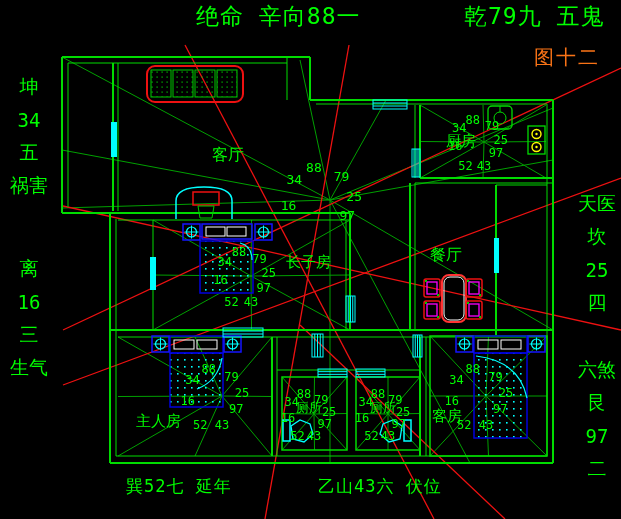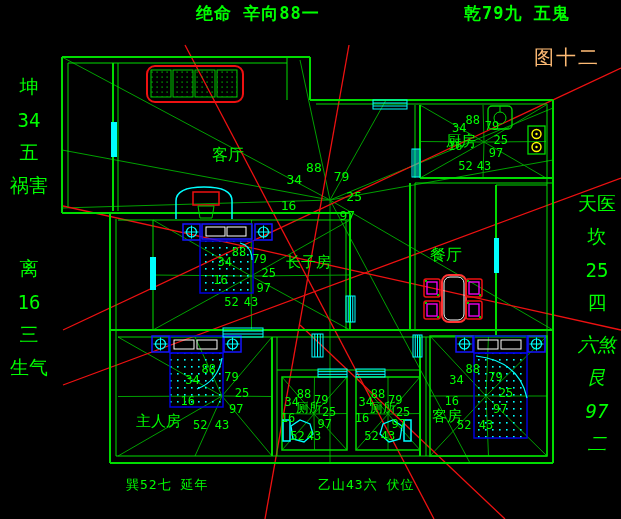--- a/index.html
+++ b/index.html
@@ -1,22 +1,22 @@
 <!DOCTYPE html>
 <html><head>
 <meta charset="utf-8">
 <style>
   html,body{margin:0;padding:0;background:#000;}
   #stage{position:relative;width:621px;height:519px;background:#000;overflow:hidden;
          font-family:"DejaVu Sans Mono","Liberation Mono",monospace;}
   .glabel{position:absolute;color:#00FF00;white-space:pre;line-height:1;
           font-family:"DejaVu Sans Mono","Liberation Mono",monospace;}
-  .title{font-size:17px;letter-spacing:1px;font-weight:bold;}
-  .bottomtitle{font-size:13px;letter-spacing:1px;text-align:center;}
-  .figlabel{position:absolute;color:#fdba74;font-size:20px;letter-spacing:2px;
+  .title{font-size:23px;letter-spacing:1px;}
+  .bottomtitle{font-size:17px;letter-spacing:1px;text-align:center;}
+  .figlabel{position:absolute;color:#f97316;font-size:20px;letter-spacing:2px;
             font-family:"DejaVu Sans Mono","Liberation Mono",monospace;}
   .sidecol{position:absolute;width:50px;display:flex;flex-direction:column;
            align-items:center;color:#00FF00;font-size:19px;}
   .sidecol .entry{height:33px;display:flex;align-items:center;justify-content:center;}
   svg{position:absolute;left:0;top:0;}
 </style>
 </head>
 <body>
 
 <div id="stage">
@@ -398,21 +398,21 @@
     <div class="entry">生气</div>
   </div>
 
   <div class="sidecol" style="left:572px;top:167px;margin-top:20px;">
     <div class="entry">天医</div>
     <div class="entry">坎</div>
     <div class="entry">25</div>
     <div class="entry">四</div>
   </div>
 
-  <div class="sidecol" style="left:572px;top:328px;font-style:italic;">
+  <div class="sidecol" style="left:572px;top:353px;">
     <div class="entry">六煞</div>
     <div class="entry">艮</div>
     <div class="entry">97</div>
     <div class="entry">二</div>
   </div>
 
   <div class="glabel bottomtitle" style="left:126px;top:478px;">巽52七 延年</div>
   <div class="glabel bottomtitle" style="left:318px;top:478px;">乙山43六 伏位</div>
 </div>
 

